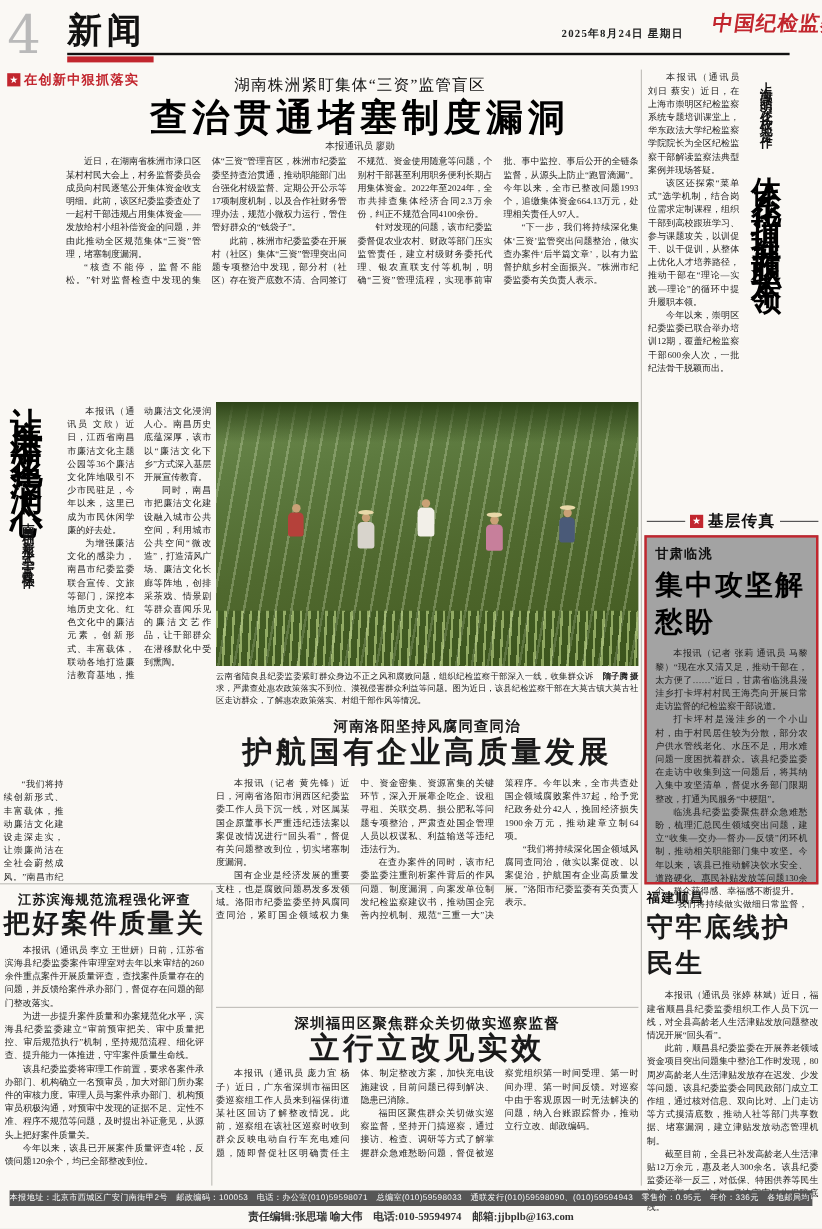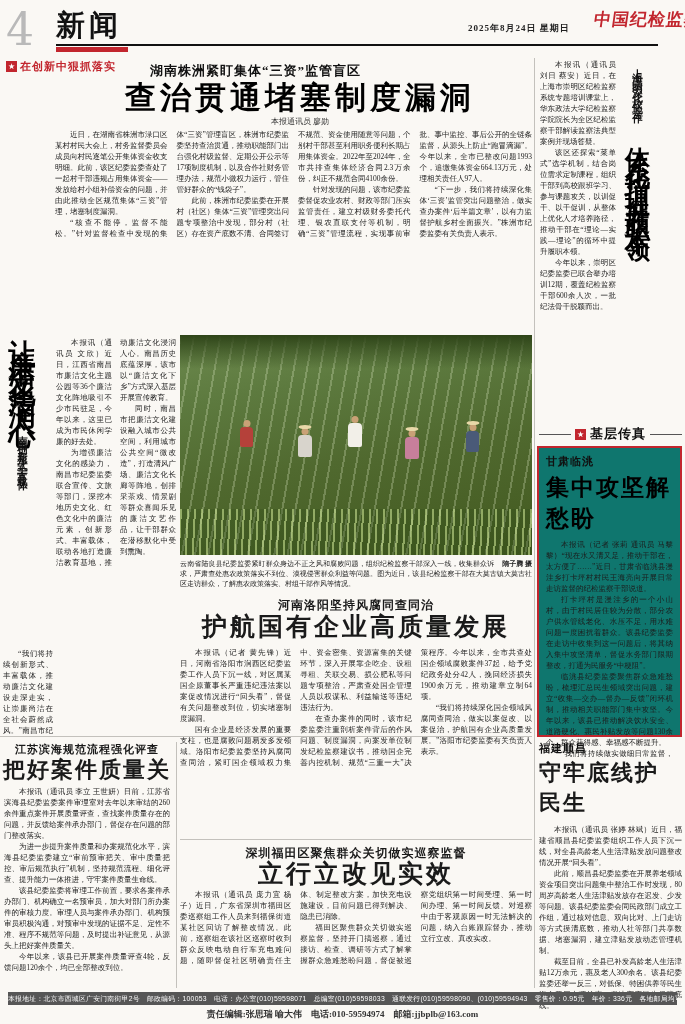--- a/index.html
+++ b/index.html
@@ -13,21 +13,21 @@
   .mast-redbar{left:56px;top:47px;width:72px;height:5px;background:#c2262e;}
   .mast-date{left:468px;top:22px;font-size:9px;font-weight:bold;color:#222;letter-spacing:1px;}
   .paper-logo{left:594px;top:8px;font-size:17px;font-weight:bold;color:#c2262e;
               transform:skewX(-8deg);letter-spacing:1px;white-space:nowrap;}
   
   .banner{left:6px;top:59px;display:flex;align-items:center;gap:3px;}
   .redsq{width:11px;height:11px;background:#c2262e;color:#fff;font-size:8px;line-height:11px;
          text-align:center;display:inline-block;}
   .banner-label{font-size:11px;font-weight:bold;color:#c2262e;letter-spacing:1px;}
   
-  .kicker{font-size:13px;font-weight:bold;letter-spacing:1px;color:#111;}
+  .kicker{font-size:13px;font-weight:normal;text-align:center;letter-spacing:1px;color:#111;}
   .h-lead{font-size:31px;font-weight:bold;text-align:center;letter-spacing:4px;color:#000;}
   .byline{font-size:8px;text-align:center;color:#333;}
   .kicker-mid{font-size:12px;font-weight:bold;text-align:center;letter-spacing:1px;}
   .h-mid{font-size:25px;font-weight:bold;text-align:center;letter-spacing:3px;}
   .h-small{font-size:21px;font-weight:bold;letter-spacing:2px;}
   
   .bodytext{font-size:7.5px;line-height:11px;text-align:justify;color:#1c1c1c;overflow:hidden;}
   .bodytext p{margin:0;text-indent:2em;}
   .cols4{column-count:4;column-gap:9px;}
   .cols3{column-count:3;column-gap:9px;}
@@ -51,21 +51,21 @@
     width:7px;height:7px;border-radius:50%;background:#c9a176;}
   .fig.hat:after{content:"";position:absolute;left:50%;top:-10px;transform:translateX(-50%);
     width:13px;height:4px;border-radius:50%;background:#e8d8a8;}
   .caption{left:180px;top:559px;width:352px;font-size:7px;line-height:10px;text-align:justify;color:#222;}
   .caption .credit{float:right;font-weight:bold;margin-left:8px;}
   
   .jiceng-head{left:539px;top:425px;width:143px;display:flex;align-items:center;gap:4px;}
   .jiceng-head .line{flex:1;height:1px;background:#555;}
   .jiceng-label{font-size:13px;font-weight:bold;color:#111;letter-spacing:1px;white-space:nowrap;}
   .redbox{left:537px;top:446px;width:145px;height:291px;border:2.5px solid #c2262e;
-          background:#0f766e;box-sizing:border-box;padding:6px 7px;}
+          background:#a3a3a3;box-sizing:border-box;padding:6px 7px;}
   .region{font-size:11px;font-weight:bold;color:#111;letter-spacing:1px;}
   .box-head{font-size:23px;font-weight:bold;letter-spacing:2px;margin:3px 0 5px 0;color:#000;}
   .shun{left:539px;top:741px;width:143px;}
   
   .vline{width:1px;background:#c3c1bc;}
   .hline{height:1px;background:#c3c1bc;}
   
   .foot-bar{left:8px;top:992px;width:669px;height:13px;background:#565656;color:#fff;
             font-size:6.8px;line-height:13px;text-align:center;letter-spacing:.3px;
             font-family:"Liberation Sans",sans-serif;white-space:nowrap;overflow:hidden;}
@@ -134,21 +134,21 @@
       <p>国有企业是经济发展的重要支柱，也是腐败问题易发多发领域。洛阳市纪委监委坚持风腐同查同治，紧盯国企领域权力集中、资金密集、资源富集的关键环节，深入开展靠企吃企、设租寻租、关联交易、损公肥私等问题专项整治，严肃查处国企管理人员以权谋私、利益输送等违纪违法行为。</p>
       <p>在查办案件的同时，该市纪委监委注重剖析案件背后的作风问题、制度漏洞，向案发单位制发纪检监察建议书，推动国企完善内控机制、规范“三重一大”决策程序。今年以来，全市共查处国企领域腐败案件37起，给予党纪政务处分42人，挽回经济损失1900余万元，推动建章立制64项。</p>
       <p>“我们将持续深化国企领域风腐同查同治，做实以案促改、以案促治，护航国有企业高质量发展。”洛阳市纪委监委有关负责人表示。</p>
     </div>
 
   <div class="abs hline" style="left:180px;top:839px;width:352px;"></div>
   <div class="abs kicker-mid" style="left:180px;top:845px;width:352px;">深圳福田区聚焦群众关切做实巡察监督</div>
   <div class="abs h-mid" style="left:180px;top:857px;width:352px;">立行立改见实效</div>
   <div class="abs bodytext cols3" style="left:180px;top:889px;width:352px;height:99px;">
       <p>本报讯（通讯员 庞力宜 杨子）近日，广东省深圳市福田区委巡察组工作人员来到福保街道某社区回访了解整改情况。此前，巡察组在该社区巡察时收到群众反映电动自行车充电难问题，随即督促社区明确责任主体、制定整改方案，加快充电设施建设，目前问题已得到解决、隐患已消除。</p>
-      <p>福田区聚焦群众关切做实巡察监督，坚持开门搞巡察，通过接访、检查、调研等方式了解掌握群众急难愁盼问题，督促被巡察党组织第一时间受理、第一时间办理、第一时间反馈。对巡察中由于客观原因一时无法解决的问题，纳入台账跟踪督办，推动立行立改、真改实改。</p>
+      <p>福田区聚焦群众关切做实巡察监督，坚持开门搞巡察，通过接访、检查、调研等方式了解掌握群众急难愁盼问题，督促被巡察党组织第一时间受理、第一时间办理、第一时间反馈。对巡察中由于客观原因一时无法解决的问题，纳入台账跟踪督办，推动立行立改、邮政编码。</p>
     </div>
 
   <div class="abs hline" style="left:0px;top:736px;width:532px;"></div>
   <div class="abs vline" style="left:176px;top:742px;height:246px;"></div>
   <div class="abs kicker-mid" style="left:2px;top:742px;width:170px;font-size:11px;">江苏滨海规范流程强化评查</div>
   <div class="abs h-small" style="left:2px;top:755px;width:170px;text-align:center;font-size:22px;">把好案件质量关</div>
   <div class="abs bodytext" style="left:4px;top:786px;width:166px;height:202px;">
       <p>本报讯（通讯员 李立 王世妍）日前，江苏省滨海县纪委监委案件审理室对去年以来审结的260余件重点案件开展质量评查，查找案件质量存在的问题，并反馈给案件承办部门，督促存在问题的部门整改落实。</p>
       <p>为进一步提升案件质量和办案规范化水平，滨海县纪委监委建立“审前预审把关、审中质量把控、审后规范执行”机制，坚持规范流程、细化评查、提升能力一体推进，守牢案件质量生命线。</p>
       <p>该县纪委监委将审理工作前置，要求各案件承办部门、机构确立一名预审员，加大对部门所办案件的审核力度。审理人员与案件承办部门、机构预审员积极沟通，对预审中发现的证据不足、定性不准、程序不规范等问题，及时提出补证意见，从源头上把好案件质量关。</p>

